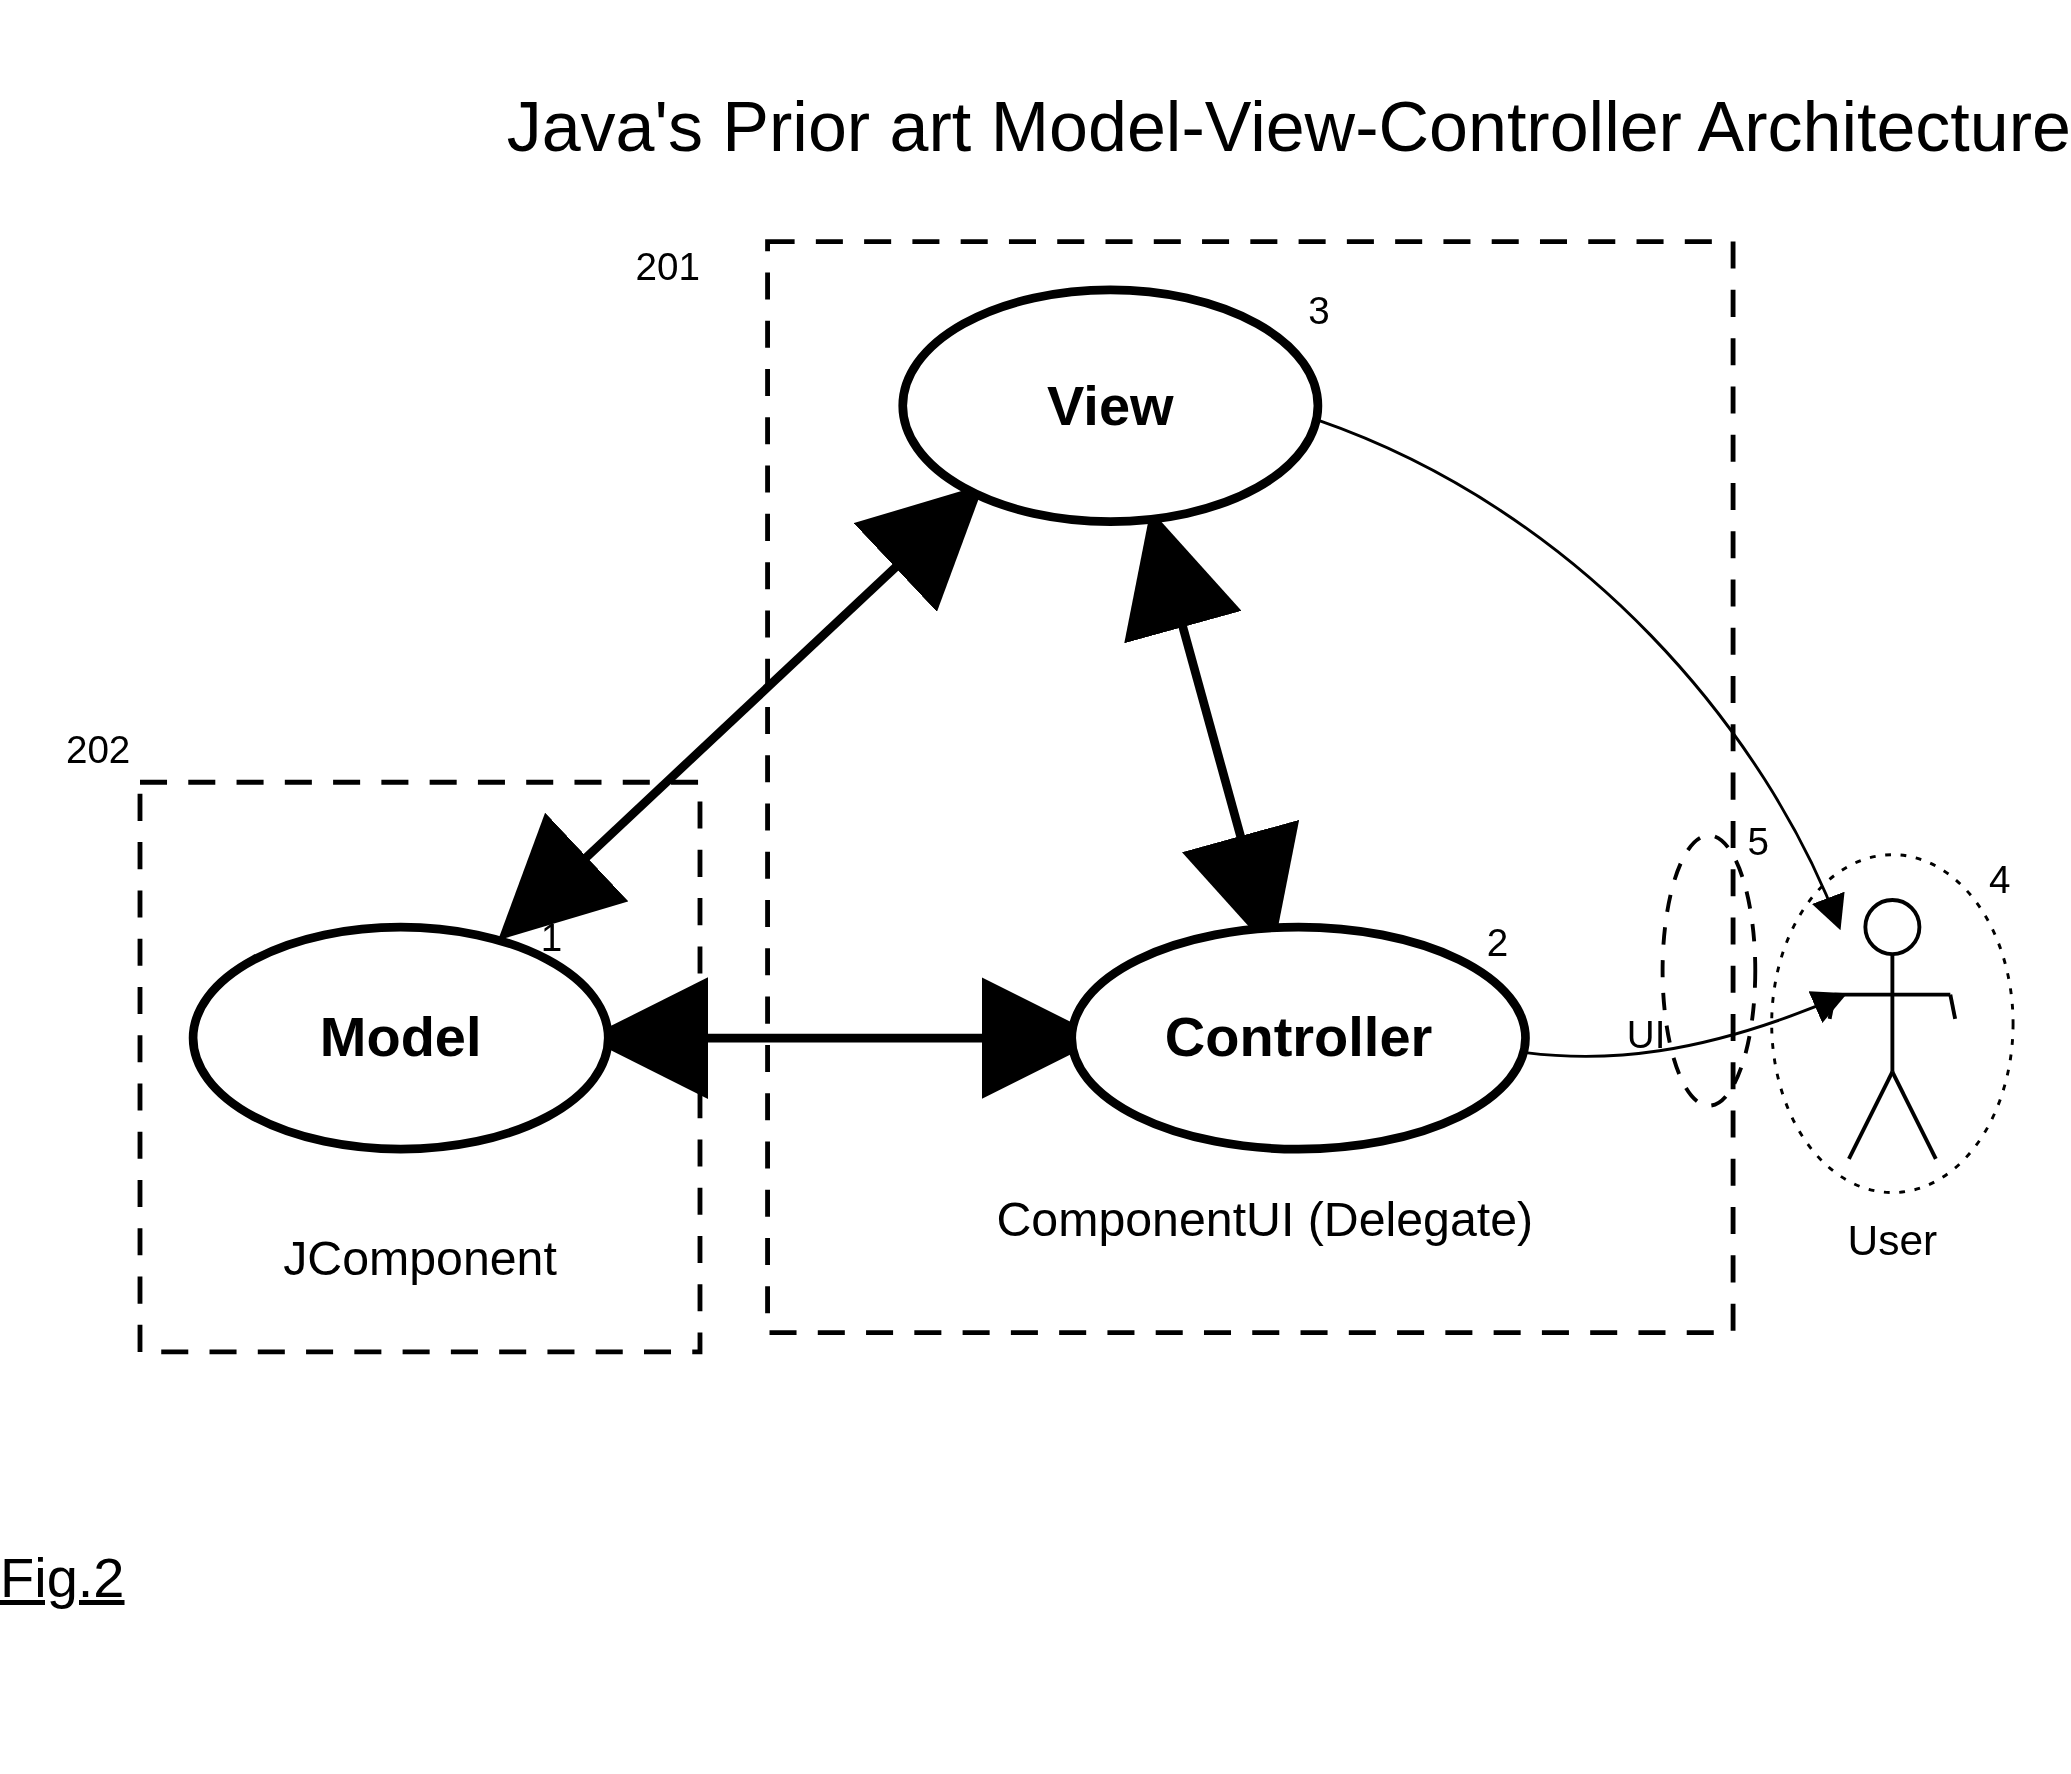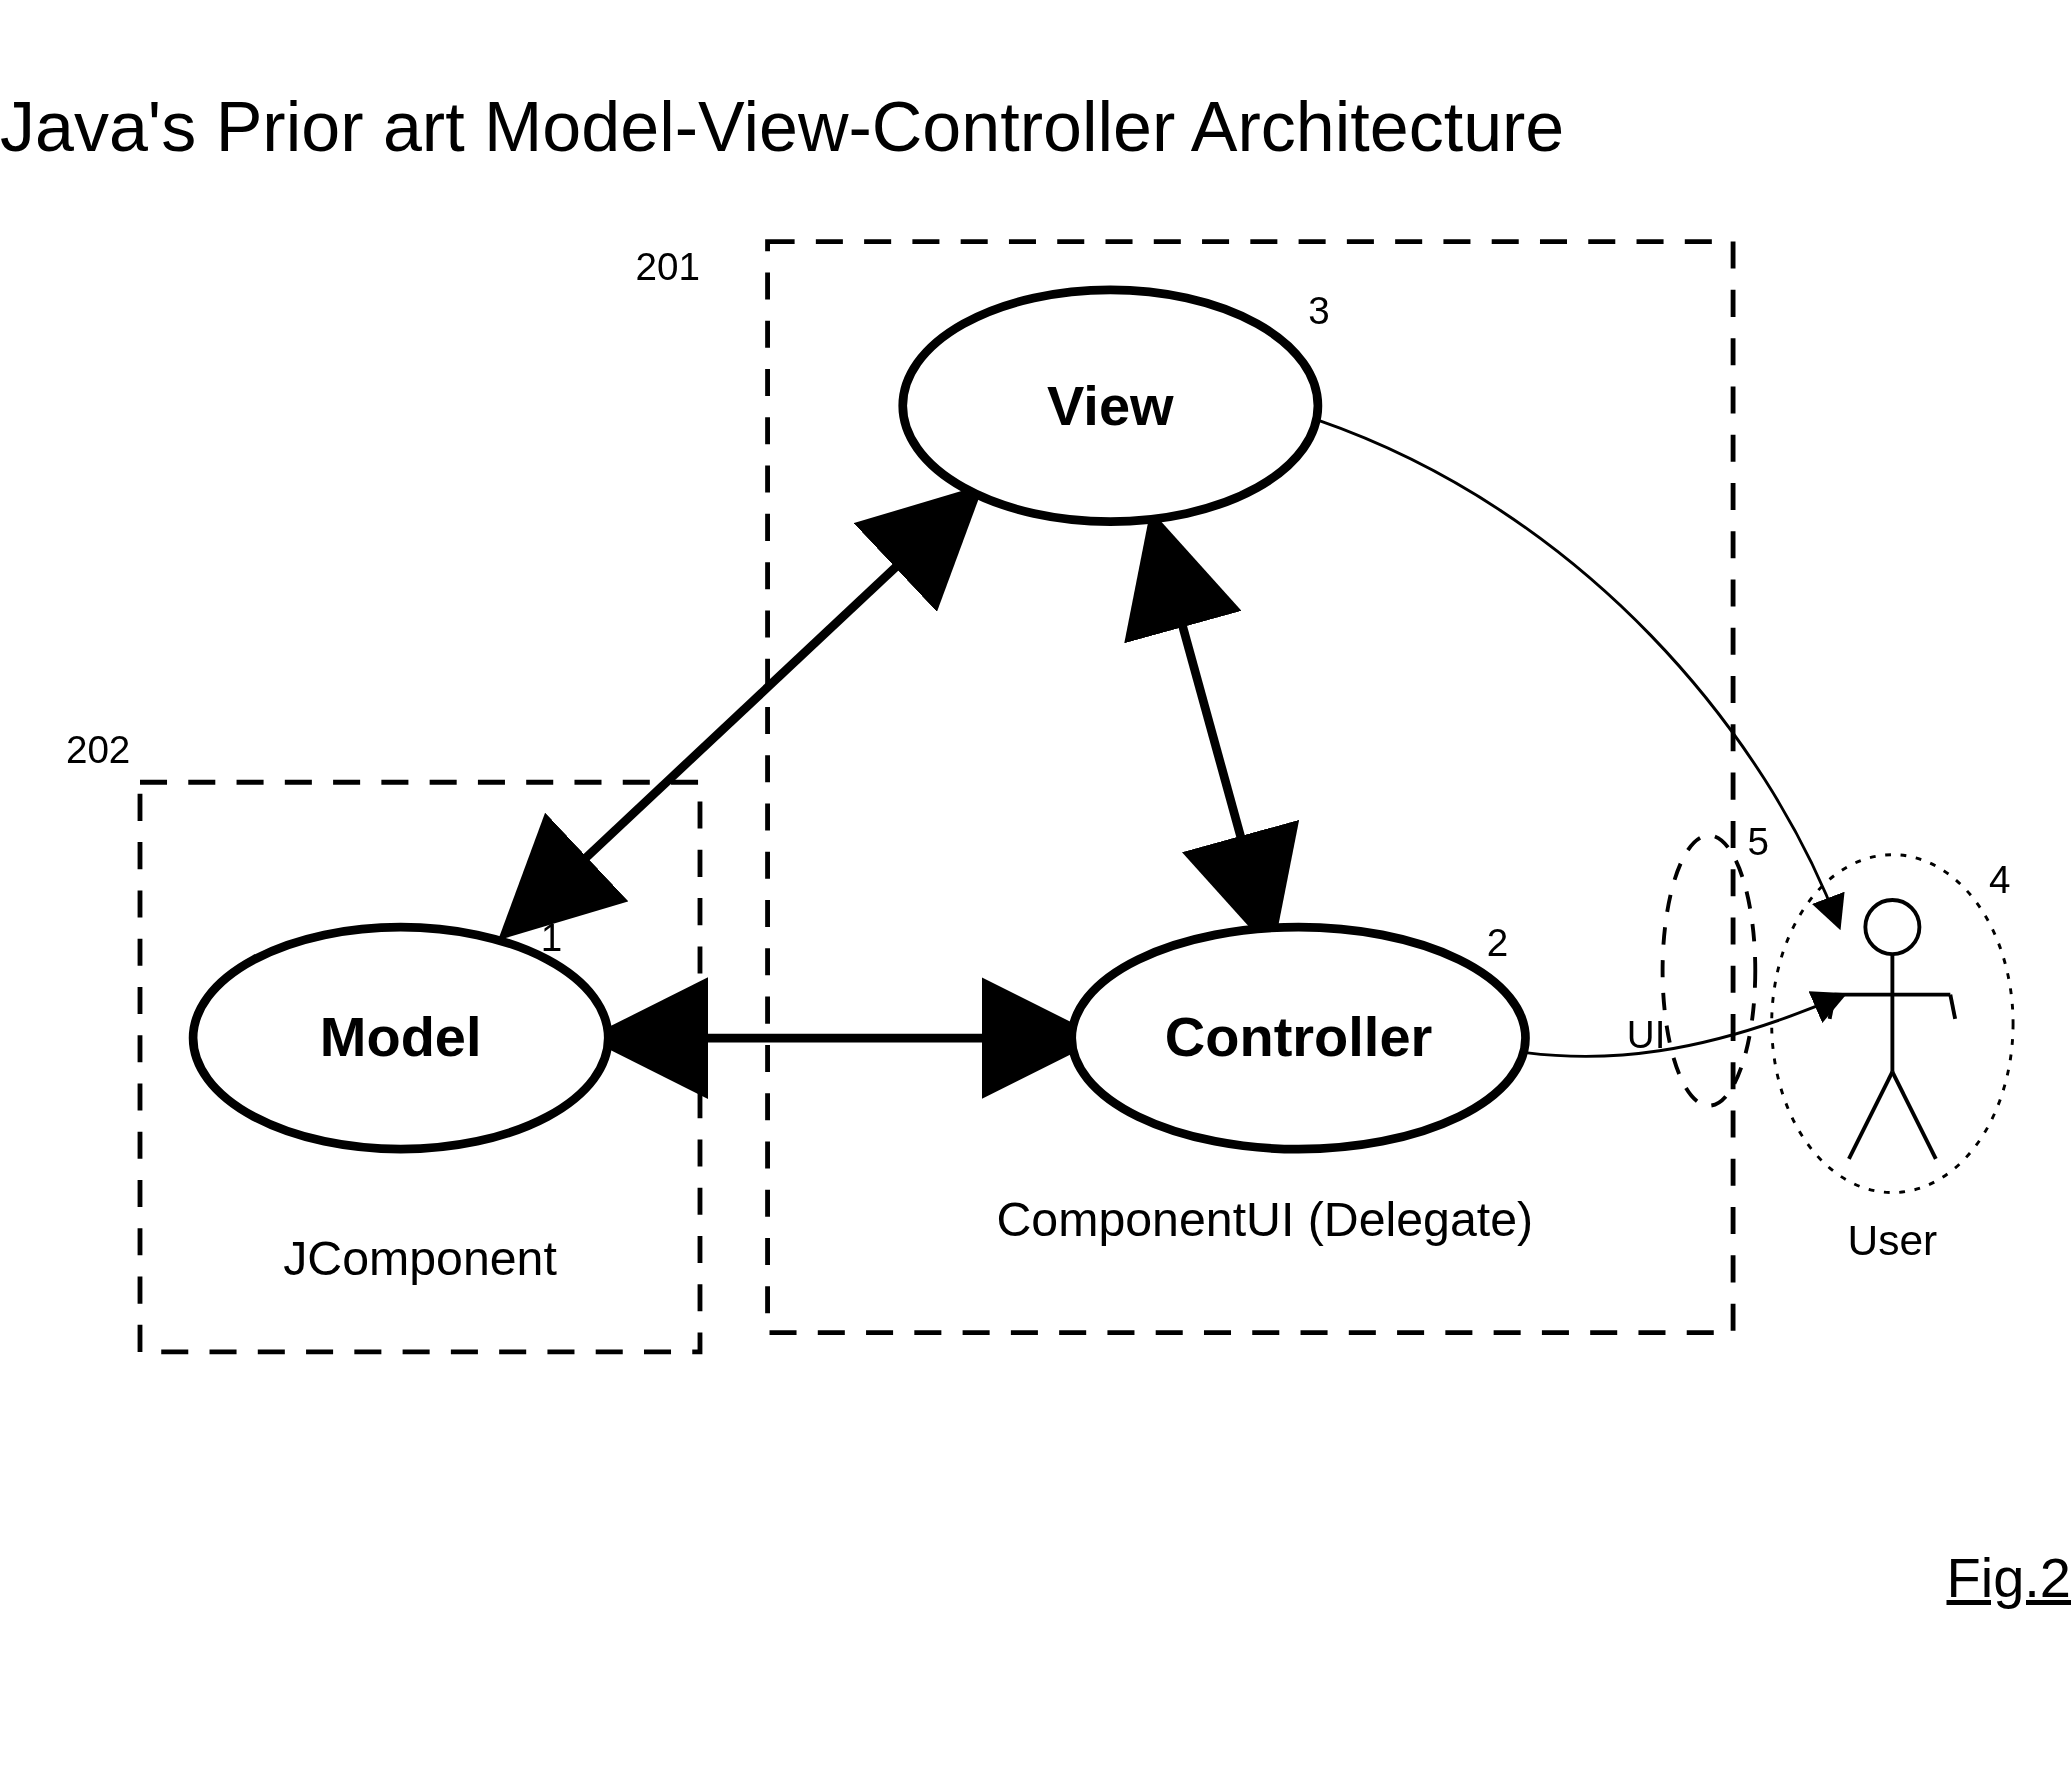--- a/index.html
+++ b/index.html
@@ -9,30 +9,30 @@
     height: 1775px;
     background: #ffffff;
     font-family: Helvetica, Arial, sans-serif;
     color: #000000;
   }
   .title {
     position: absolute;
     top: 87px;
     left: 0;
     width: 2071px;
-    text-align: left;
+    text-align: right;
     font-size: 70px;
     font-weight: 400;
   }
   .figlabel {
     position: absolute;
     left: 0;
     width: 2071px;
     top: 1545px;
-    text-align: right;
+    text-align: left;
     font-size: 56px;
     text-decoration: underline;
   }
   svg {
     position: absolute;
     top: 0;
     left: 0;
   }
   .node-label {
     font-family: Helvetica, Arial, sans-serif;

